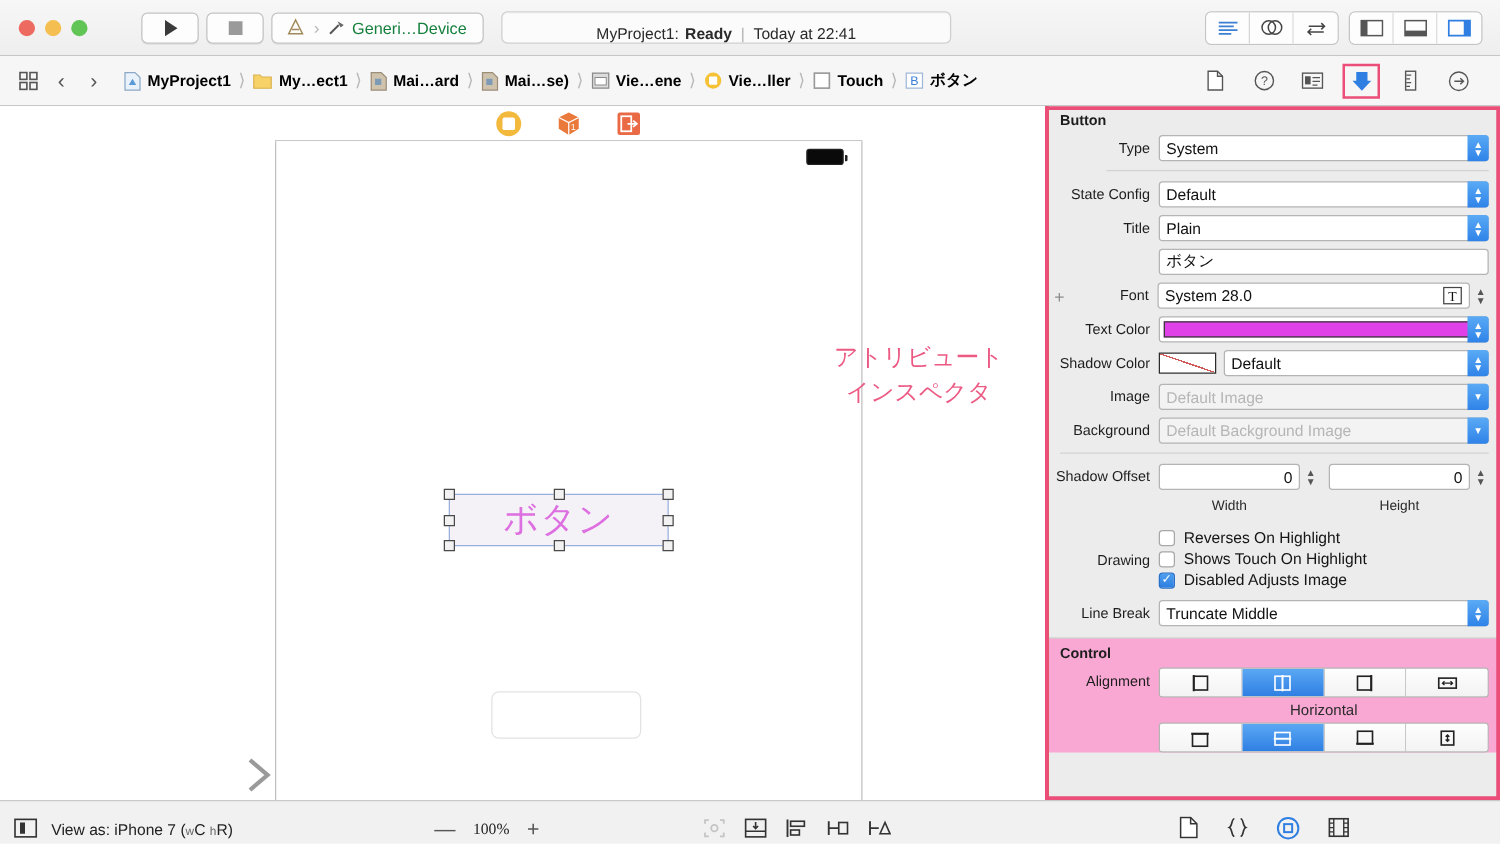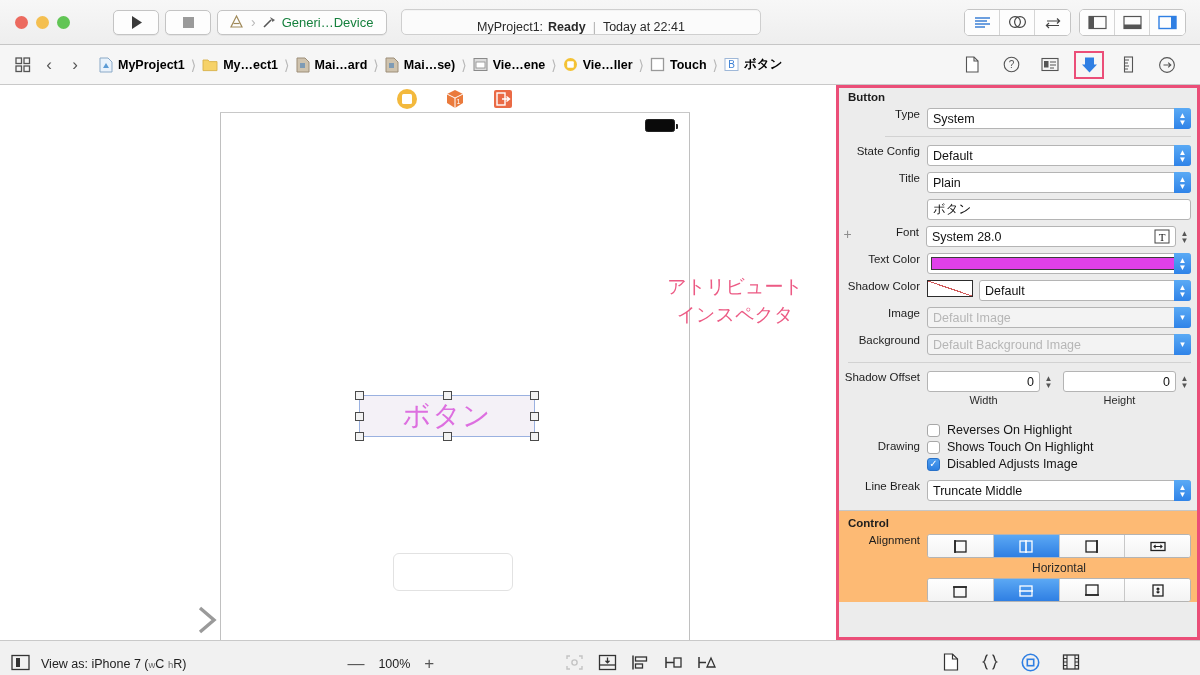--- a/index.html
+++ b/index.html
@@ -121,21 +121,21 @@
     position: absolute; top: 85px; left: 836px; width: 364px; height: 555px;
     background: #ececec; border-left: 3px solid #c2410c;
     overflow: hidden;
     outline: 3px solid #eb4e78; outline-offset: -3px;
   }
   .insp-scroll { padding: 0; }
   .sec-head {
     font-size: 11.5px; font-weight: bold; color: #1d1d1d;
     padding: 6px 0 5px 9px;
   }
-  .row { display: flex; margin-bottom: 6px; padding-right: 9px; }
+  .row { display: flex; align-items: center; margin-bottom: 6px; padding-right: 9px; }
   .row-label {
     font-size: 11.5px; color: #1d1d1d; text-align: right;
     width: 88px; flex: 0 0 88px; padding-right: 7px;
   }
   .ctl {
     flex: 1; height: 21px; background: #fff;
     border: 1px solid #b4b4b4; border-radius: 3px;
     display: flex; align-items: center; position: relative;
     font-size: 12.5px; color: #111; padding: 0 5px;
   }
@@ -174,42 +174,42 @@
   .cb-row { display: flex; align-items: center; margin-bottom: 3px; }
   .cb {
     width: 13px; height: 13px; border: 1px solid #a8a8a8; border-radius: 3px;
     background: #fff; margin-right: 7px; flex: 0 0 13px;
     display: flex; align-items: center; justify-content: center;
   }
   .cb.on { background: linear-gradient(#4e9ef0, #2c7fe0); border-color: #2871c9; }
   .cb.on::after { content: "✓"; color: #fff; font-size: 10px; line-height: 1; font-weight: bold; }
   .cb-text { font-size: 12.5px; color: #151515; }
   .sec-divider { height: 1px; background: #c6c6c6; }
-  .sec-band { background: #fdba74; }
+  .sec-band { background: #f9a8d4; }
   .align-seg { display: flex; flex: 1; border: 1px solid #b4b4b4; border-radius: 3px; overflow: hidden; background: #fff; }
   .align-cell {
     flex: 1; height: 22px; display: flex; align-items: center; justify-content: center;
     border-right: 1px solid #c8c8c8; background: linear-gradient(#fefefe,#f3f3f3);
   }
   .align-cell:last-child { border-right: none; }
   .align-cell.sel { background: linear-gradient(#5ba8f4, #2f7fe3); }
   .plus-mini { width: 13px; color: #8d8d8d; font-size: 14px; text-align: center; flex: 0 0 13px; margin-left: 2px; }
 
   
   .bottombar {
     position: absolute; top: 640px; left: 0; width: 1200px; height: 46px;
     background: #f1f1f1; border-top: 1px solid #c9c9c9;
     display: flex; align-items: center;
   }
   .bb-left { display: flex; align-items: center; gap: 11px; padding-left: 11px; }
   .bb-text { font-size: 12.5px; color: #222; }
   .bb-text .sz { font-size: 9.5px; color: #666; }
   .zoom-grp { display: flex; align-items: center; gap: 14px; margin-left: 150px; }
   .zoom-sym { font-size: 17px; color: #555; }
-  .zoom-val { font-size: 12.5px; color: #222; }
+  .zoom-val { font-size: 12.5px; color: #222; font-family: Liberation Serif, serif; }
   .bb-icons { display: flex; align-items: center; gap: 14px; margin-left: 120px; }
   .bb-right { margin-left: auto; display: flex; align-items: center; gap: 22px; margin-right: 120px; }
 </style>
 </head>
 <body>
 
 <div class="app">
 
   <div class="toolbar">
     <div class="traffic">

